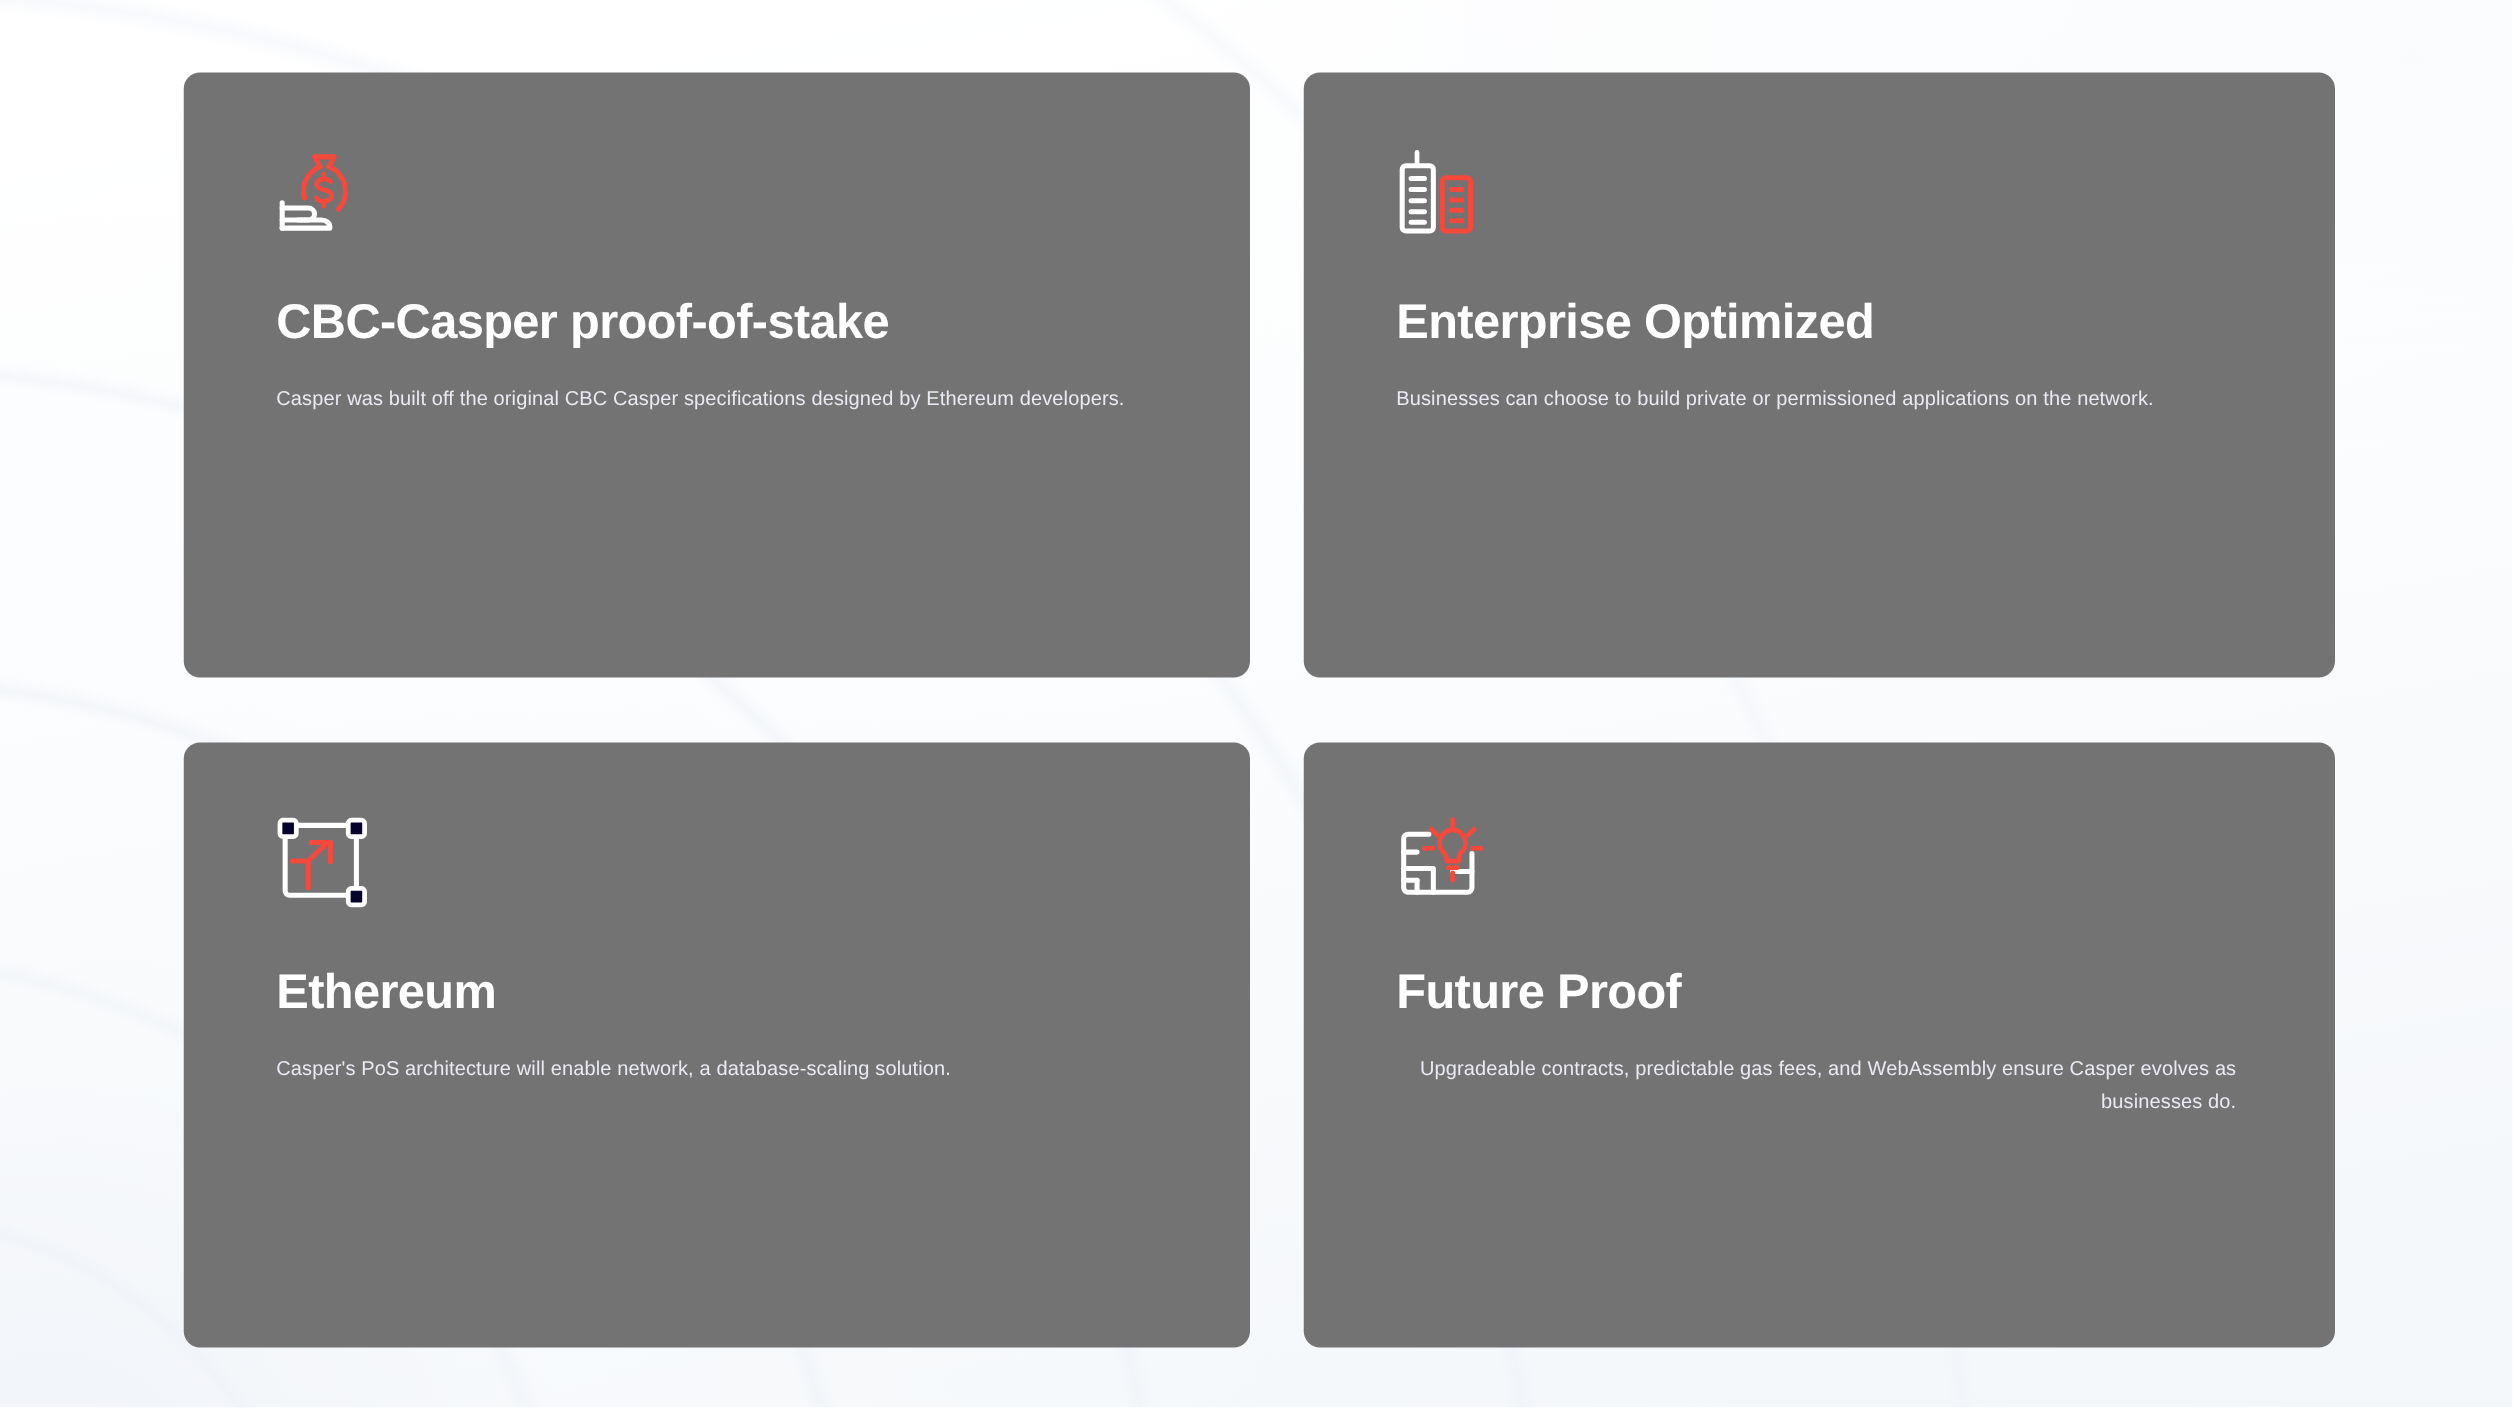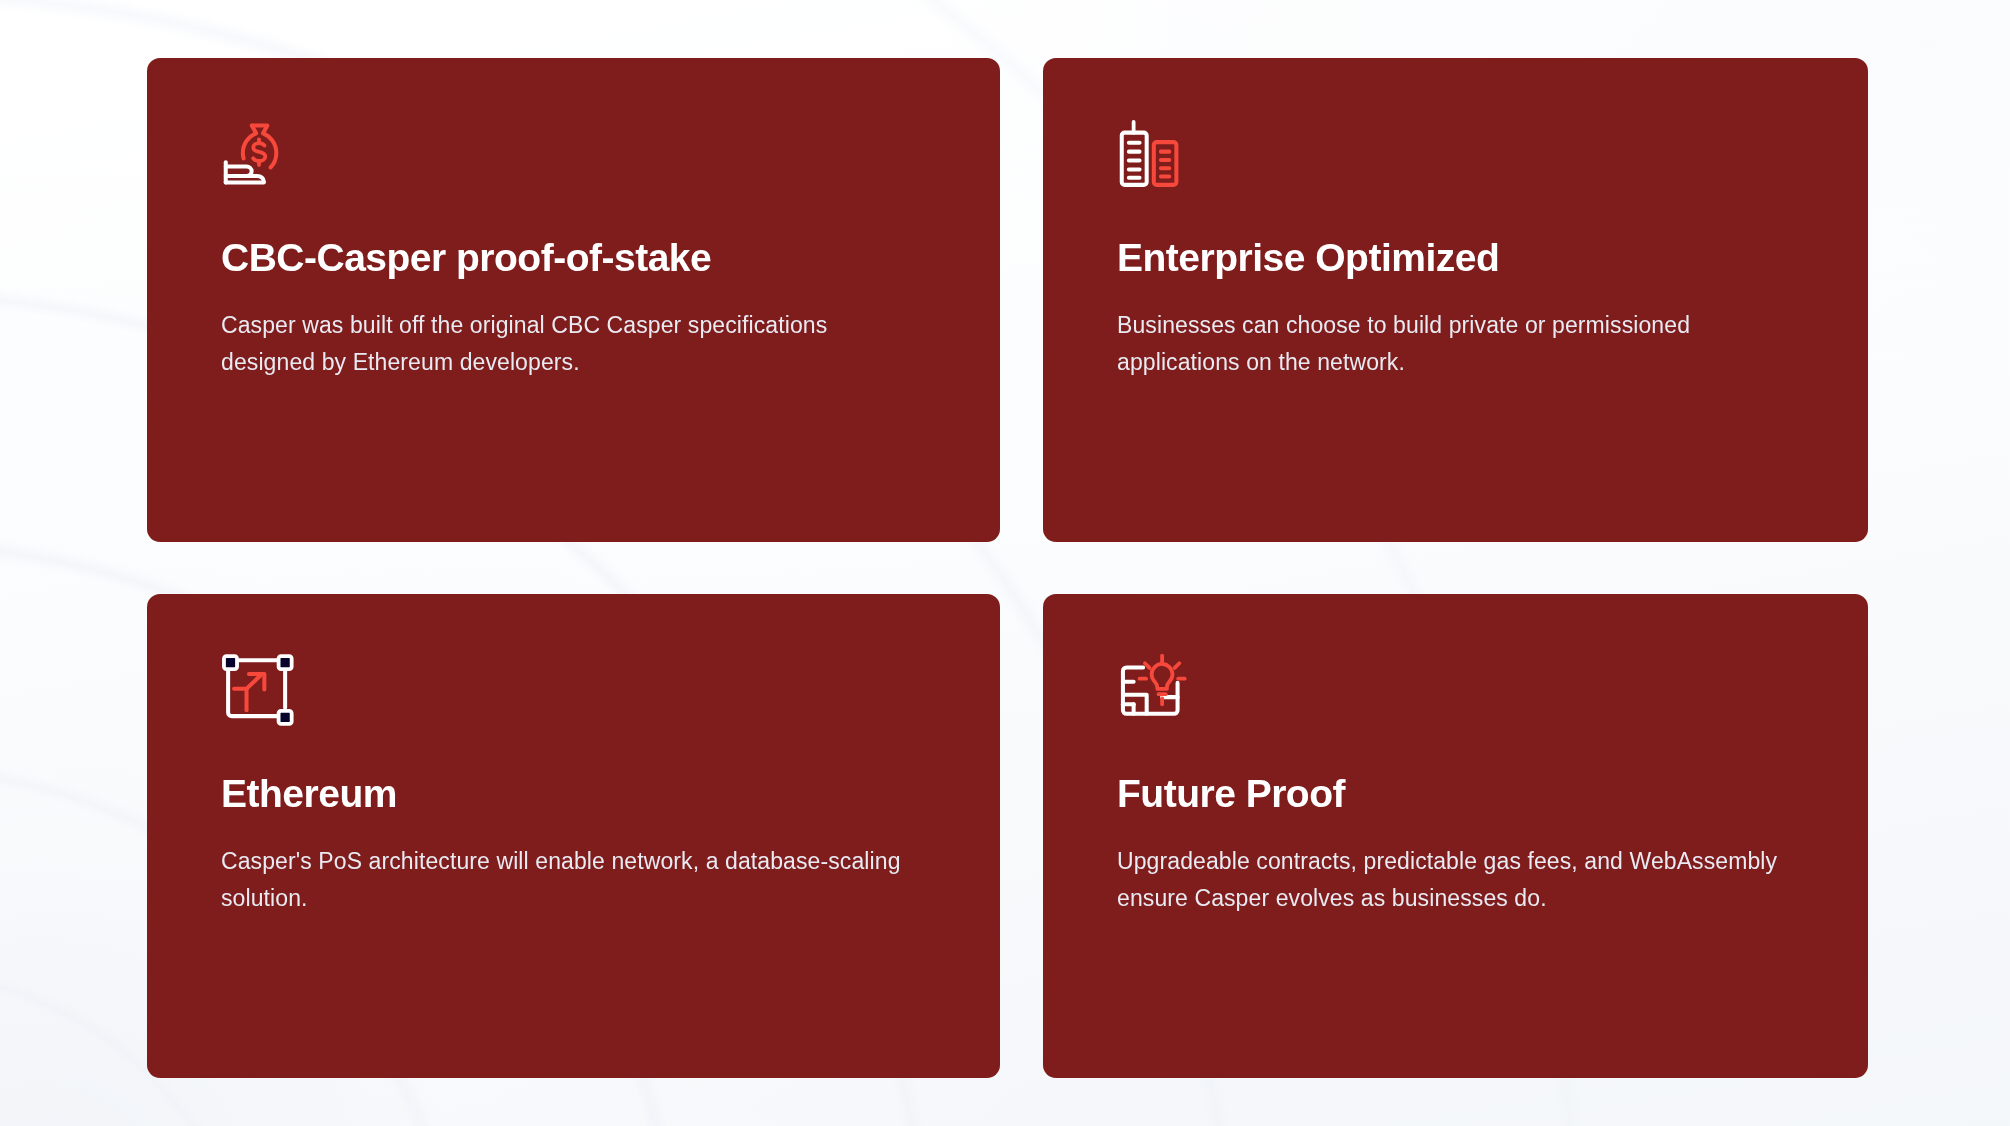--- a/index.html
+++ b/index.html
@@ -42,21 +42,21 @@
     width: 1721px;
     height: 1020px;
     display: grid;
     grid-template-columns: 853px 825px;
     grid-template-rows: 484px 484px;
     column-gap: 43px;
     row-gap: 52px;
   }
 
   .feature-card {
-    background: #7f1d1d;
+    background: #737373;
     border-radius: 13px;
     padding: 58px 74px 0 74px;
     position: relative;
     overflow: hidden;
   }
 
   .card-icon {
     width: 76px;
     height: 76px;
     display: block;
@@ -68,28 +68,28 @@
     color: #ffffff;
     font-size: 39px;
     font-weight: 700;
     letter-spacing: -0.5px;
     line-height: 1.15;
     margin-bottom: 26px;
   }
 
   .card-desc {
     color: #e9eaf2;
-    font-size: 23px;
+    font-size: 16px;
     font-weight: 400;
     line-height: 1.62;
     max-width: 700px;
     letter-spacing: 0.1px;
   }
   .card--enterprise .card-desc { max-width: 660px; }
-  .card--future .card-desc { max-width: 672px; }
+  .card--future .card-desc { max-width: 672px; text-align: right; }
 </style>
 </head>
 <body>
 
 <div id="bg-layer"></div>
 <div id="bg-layer-2"></div>
 
 <div id="card-grid">
 
   <div class="feature-card card--casper">

